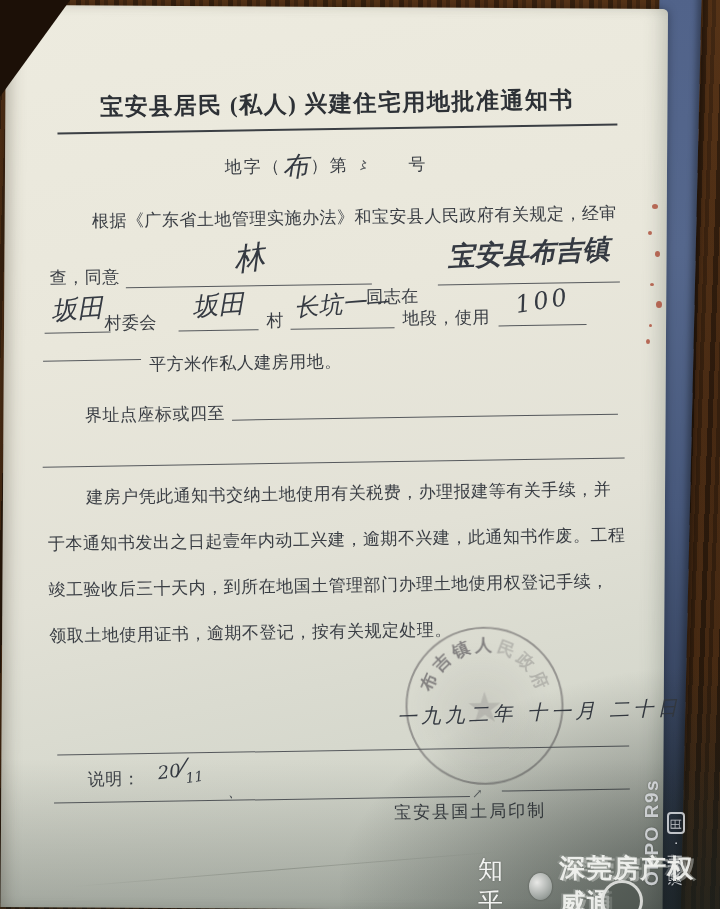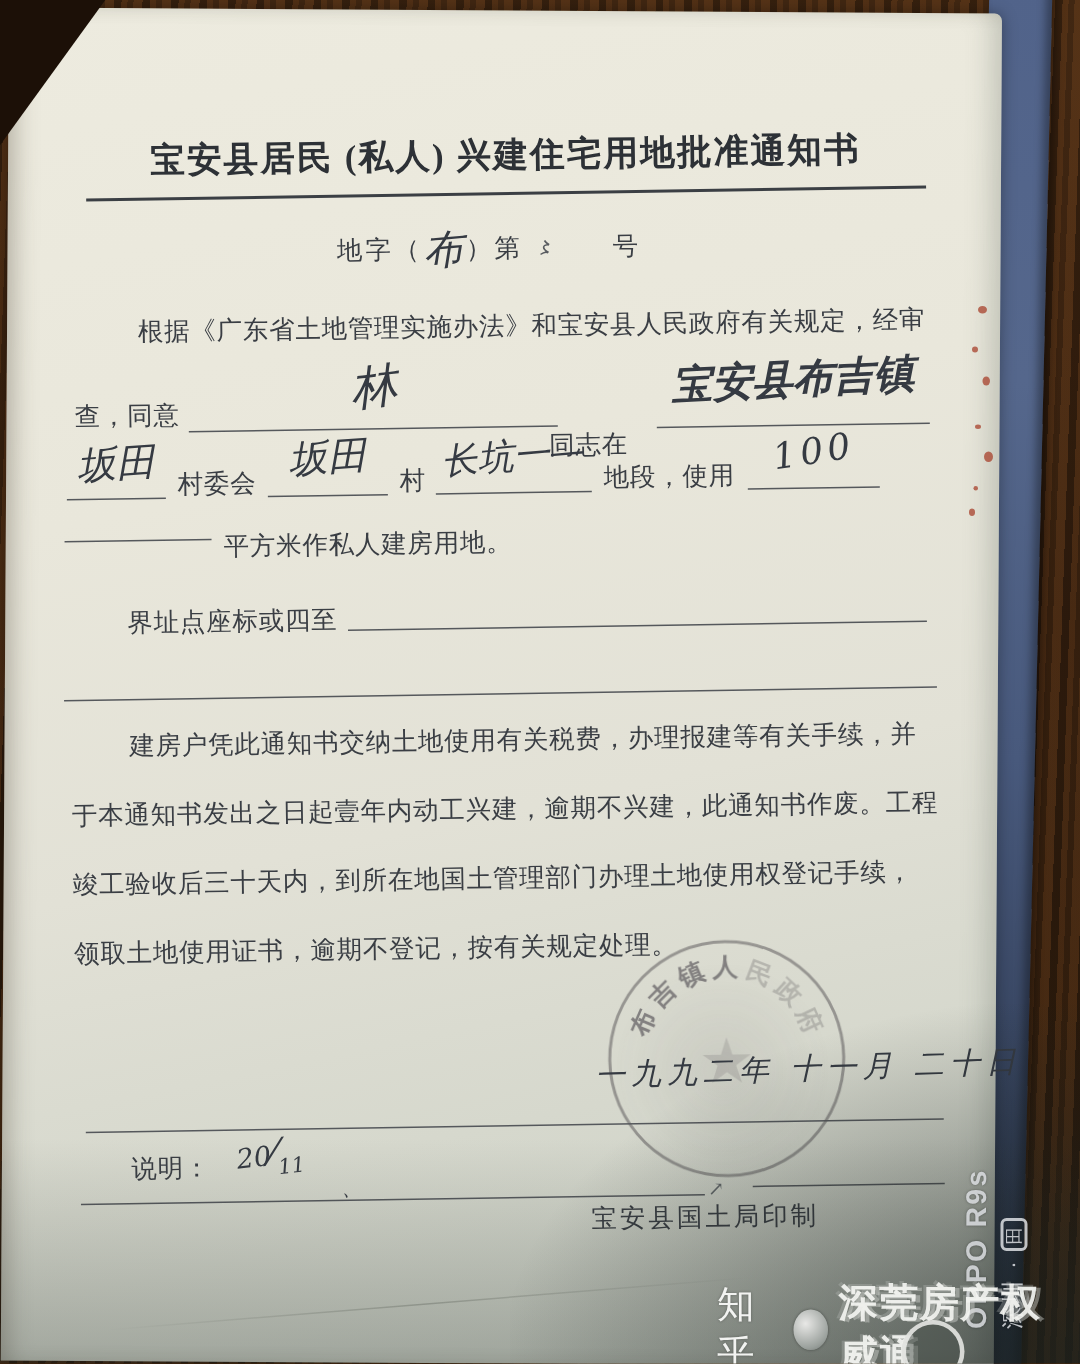--- a/index.html
+++ b/index.html
@@ -150,21 +150,21 @@
   </div>
 
   <div class="print" style="left:95px;top:206px;">根据《广东省土地管理实施办法》和宝安县人民政府有关规定，经审</div>
 
   <span class="print" style="left:52px;top:262px;">查，同意</span>
   <span class="blank" style="position:absolute;left:128px;top:236px;width:246px;height:48px;"><span class="hw" style="font-size:31px;transform:rotate(-6deg);">林</span></span>
   <span class="print" style="left:368px;top:262px;margin-top:24px;">同志在</span>
   <span class="blank" style="position:absolute;left:440px;top:238px;width:182px;height:48px;"><span class="hw" style="font-size:27px;font-weight:bold;transform:rotate(-2deg);">宝安县布吉镇</span></span>
 
   <span class="blank" style="position:absolute;left:46px;top:288px;width:66px;height:40px;"><span class="hw" style="font-size:26px;transform:rotate(-3deg);">坂田</span></span>
-  <span class="print" style="left:120px;top:308px;text-align:right;">村委会</span>
+  <span class="print" style="left:106px;top:308px;text-align:right;">村委会</span>
   <span class="blank" style="position:absolute;left:180px;top:286px;width:80px;height:42px;"><span class="hw" style="font-size:26px;transform:rotate(-3deg);">坂田</span></span>
   <span class="print" style="left:268px;top:308px;">村</span>
   <span class="blank" style="position:absolute;left:292px;top:288px;width:104px;height:40px;"><span class="hw" style="font-size:24px;transform:rotate(-4deg);">长坑一—</span></span>
   <span class="print" style="left:404px;top:308px;">地段，使用</span>
   <span class="blank" style="position:absolute;left:500px;top:290px;width:88px;height:38px;"><span class="hw" style="font-size:24px;transform:rotate(-8deg);letter-spacing:3px;">100</span></span>
 
   <span class="blank" style="position:absolute;left:44px;top:334px;width:98px;height:22px;"></span>
   <span class="print" style="left:150px;top:350px;">平方米作私人建房用地。</span>
 
   <span class="print" style="left:85px;top:400px;">界址点座标或四至</span>

